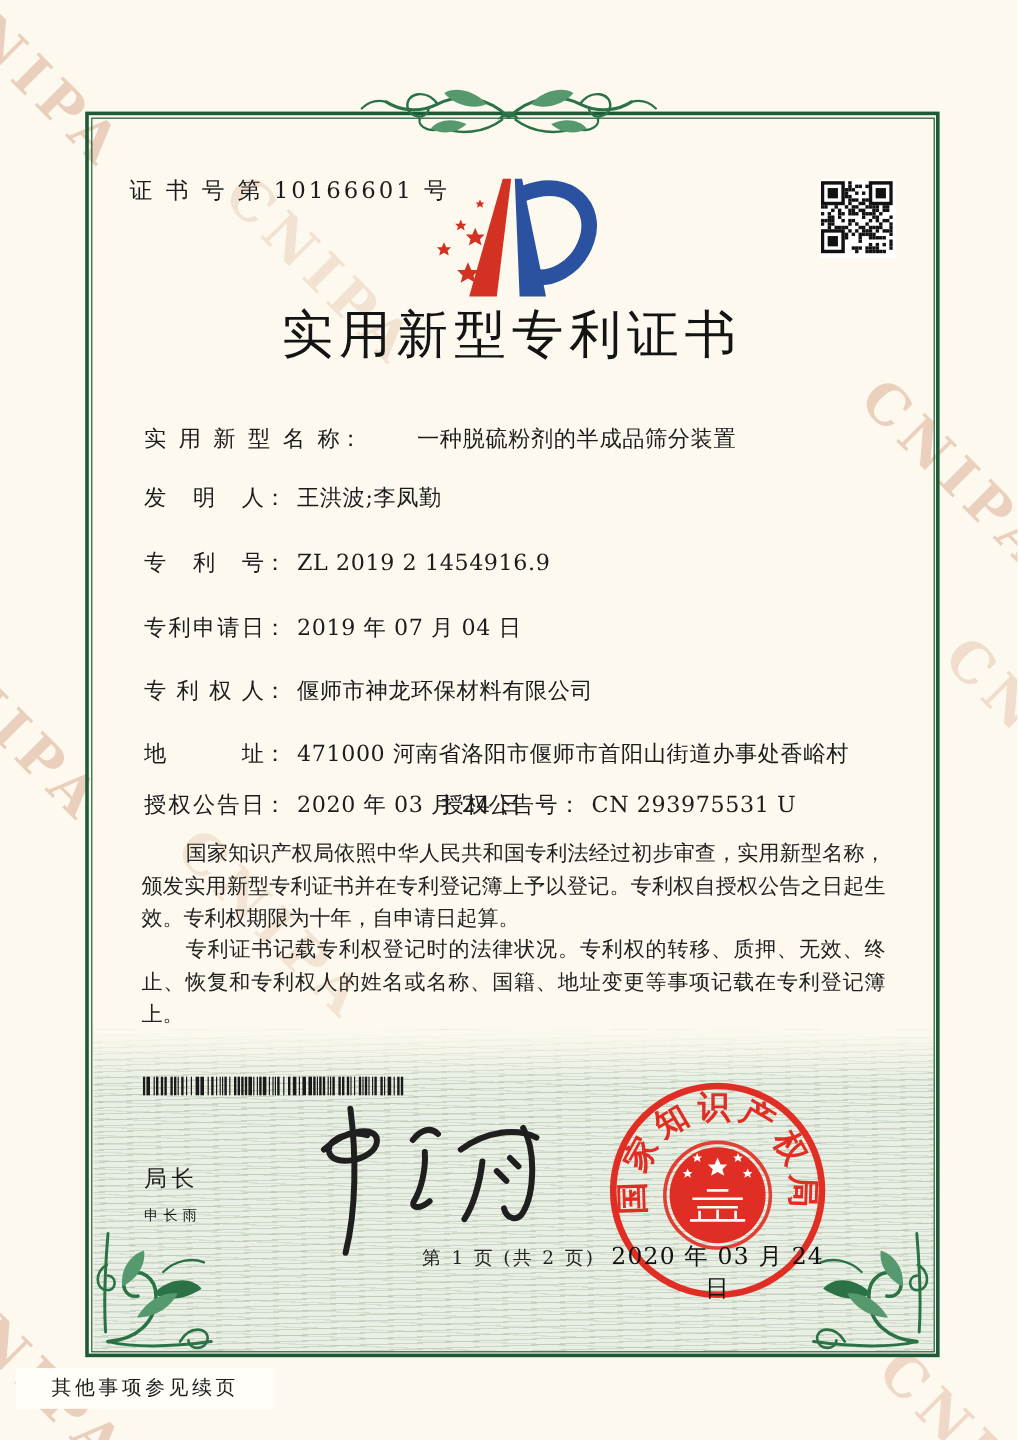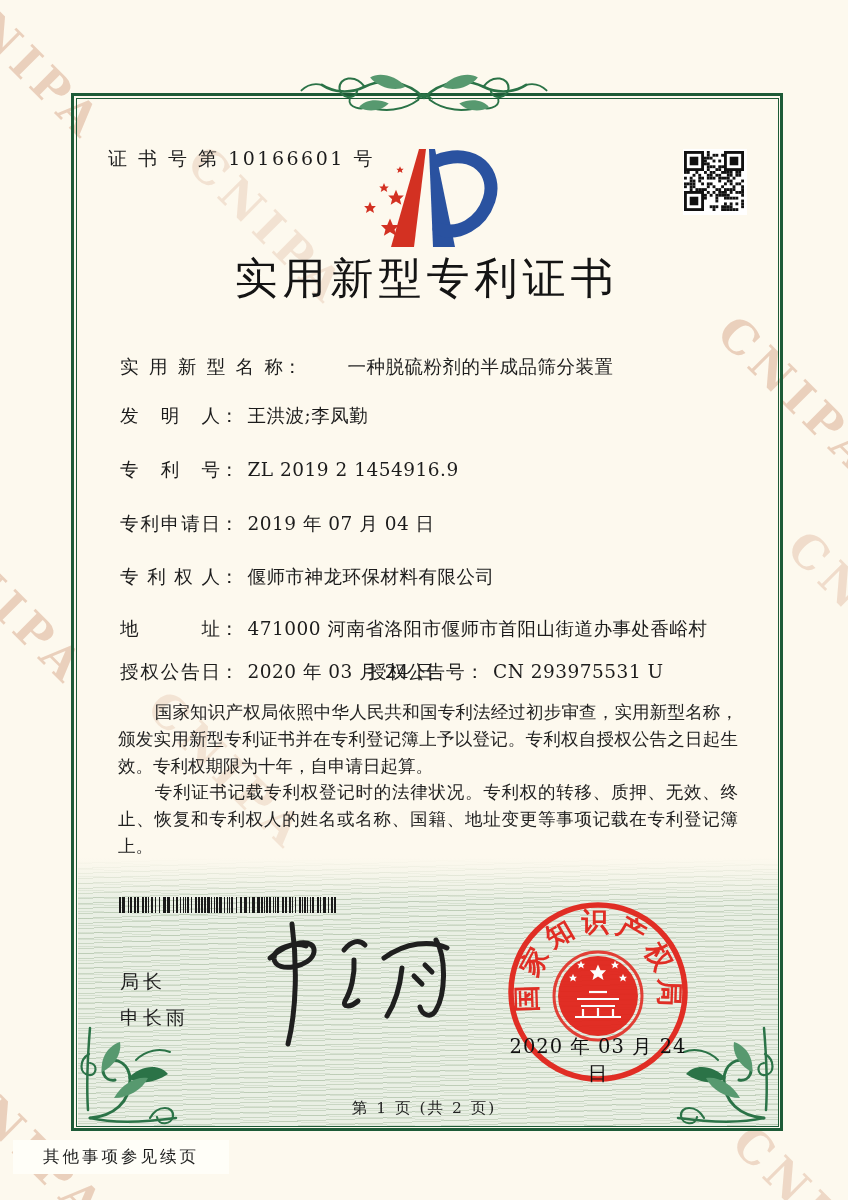--- a/index.html
+++ b/index.html
@@ -38,26 +38,26 @@
   .val-name{margin-left:46px;}
   .grant2{position:absolute;left:248px;top:0;}
   .lbl2{letter-spacing:1px;}
   
   .paras{position:absolute;left:118px;top:699px;width:620px;z-index:3;font-size:17.5px;
          line-height:26.8px;text-align:justify;color:#222;}
   .paras p{margin:0;text-indent:2.1em;}
   
   .barcode{position:absolute;left:119px;top:897px;width:218px;height:16px;z-index:3;}
   .officer-title{position:absolute;left:120px;top:969px;z-index:3;font-size:19px;letter-spacing:4px;}
-  .officer-name{position:absolute;left:120px;top:1005px;z-index:3;font-size:19px;letter-spacing:4px;}
+  .officer-name{position:absolute;left:120px;top:1005px;z-index:3;font-size:12px;letter-spacing:4px;}
   .sig{position:absolute;left:246px;top:912px;width:225px;height:140px;z-index:3;}
   .seal{position:absolute;left:503px;top:897px;width:190px;height:190px;z-index:6;opacity:.95;}
   .seal-date{position:absolute;left:498px;top:1033px;width:200px;z-index:7;text-align:center;
              font-size:19.5px;color:#111;letter-spacing:1px;}
-  .pagenum{position:absolute;left:0;top:1098px;width:848px;text-align:center;z-index:3;
+  .pagenum{position:absolute;left:0;top:1038px;width:848px;text-align:center;z-index:3;
            font-size:15.5px;letter-spacing:2px;color:#222;}
   .note{position:absolute;left:13px;top:1140px;width:848px;z-index:3;}
   .note span{display:inline-block;background:#fffef8;padding:6px 30px;font-size:16.5px;letter-spacing:3px;}
 </style>
 </head>
 <body>
 
 <div class="page">
 
   <div class="wm" style="left:-28px;top:-30px;opacity:.50">CNIPA</div>

